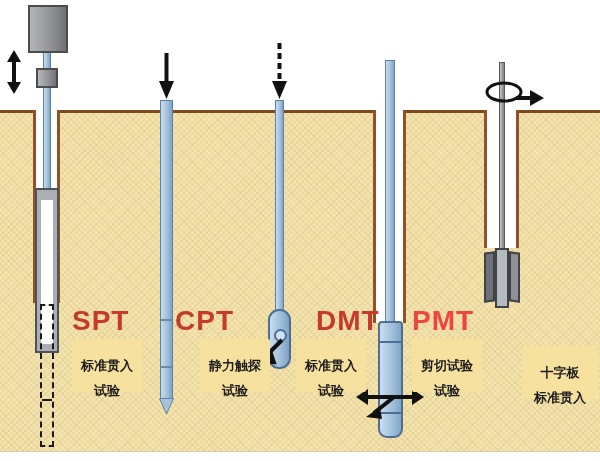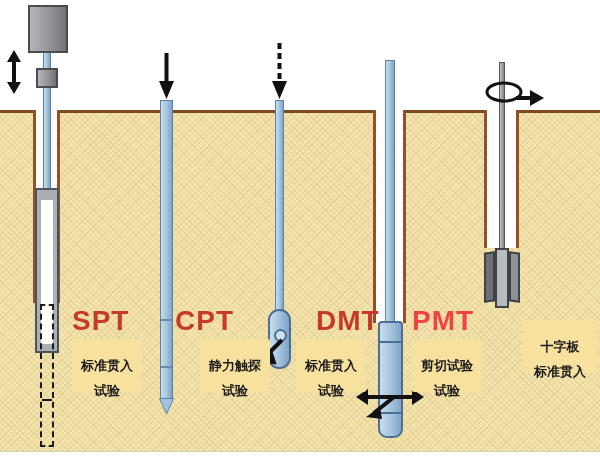--- a/index.html
+++ b/index.html
@@ -133,18 +133,18 @@
     <div>标准贯入</div>
     <div>试验</div>
   </div>
 
   <div class="abs acr" style="left: 412px; top: 305px; width: 70px; color: #ef4444;">PMT</div>
   <div class="abs cnbox" style="left:412px;top:339px;width:70px;height:53px;">
     <div>剪切试验</div>
     <div>试验</div>
   </div>
 
-  <div class="abs cnbox" style="left:522px;top:320px;width:76px;height:53px;">
+  <div class="abs cnbox" style="left:522px;top:346px;width:76px;height:53px;">
     <div>十字板</div>
     <div>标准贯入</div>
   </div>
 
 </div>
 
 </body></html>

